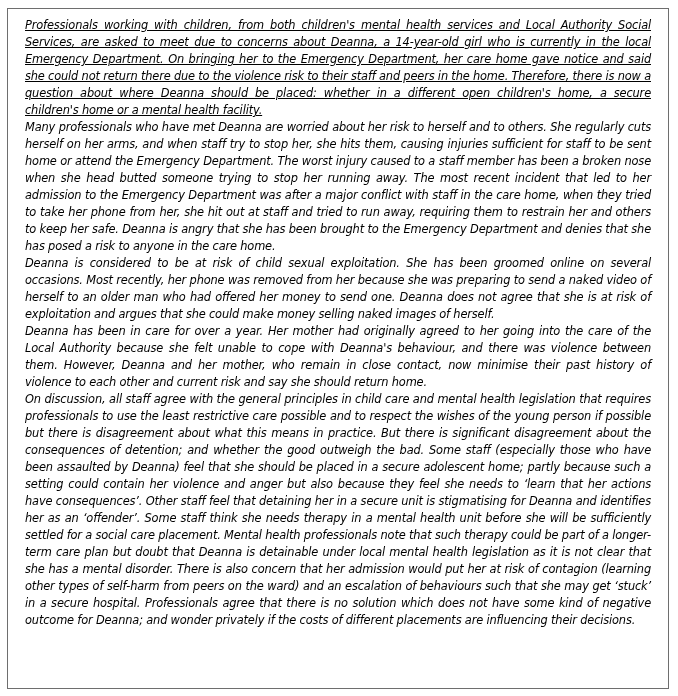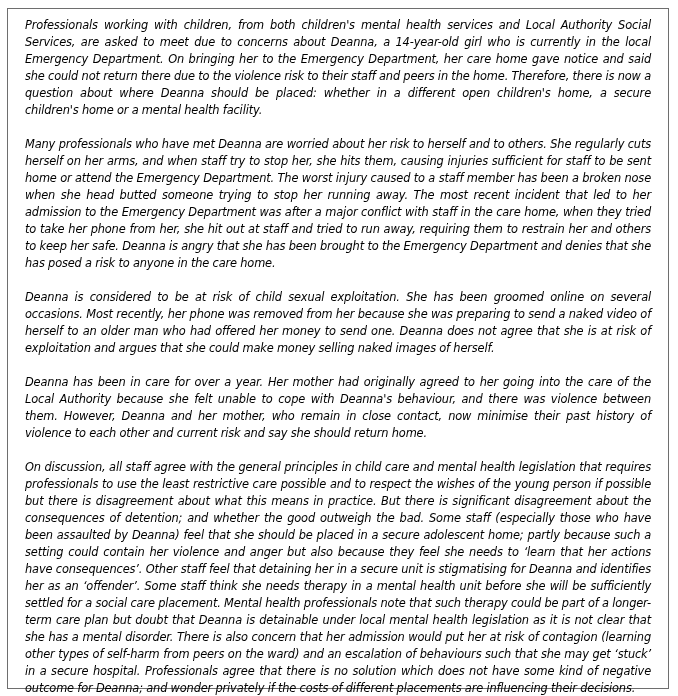--- a/index.html
+++ b/index.html
@@ -43,24 +43,24 @@
     font-size: 11.4px;
     line-height: 17px;
     color: #000000;
     text-align: justify;
     text-justify: inter-word;
     margin: 0;
     letter-spacing: -0.15px;
     word-spacing: -0.1px;
   }
   .para + .para {
-    margin-top: 17px;
   }
   .para.tight {
     margin-top: 0;
+    text-decoration: underline;
   }
 </style>
 </head>
 <body>
 
 <div id="vignette-box">
   <div class="inner">
     <p class="para tight">Professionals working with children, from both children's mental health services and Local Authority Social Services, are asked to meet due to concerns about Deanna, a 14-year-old girl who is currently in the local Emergency Department. On bringing her to the Emergency Department, her care home gave notice and said she could not return there due to the violence risk to their staff and peers in the home.  Therefore, there is now a question about where Deanna should be placed: whether in a different open children's home, a secure children's home or a mental health facility.</p>
     <p class="para">Many professionals who have met Deanna are worried about her risk to herself and to others. She regularly cuts herself on her arms, and when staff try to stop her, she hits them, causing injuries sufficient for staff to be sent home or attend the Emergency Department. The worst injury caused to a staff member has been a broken nose when she head butted someone trying to stop her running away.  The most recent incident that led to her admission to the Emergency Department was after a major conflict with staff in the care home, when they tried to take her phone from her, she hit out at staff and tried to run away, requiring them to restrain her and others to keep her safe.  Deanna is angry that she has been brought to the Emergency Department and denies that she has posed a risk to anyone in the care home.</p>
     <p class="para">Deanna is considered to be at risk of child sexual exploitation.  She has been groomed online on several occasions. Most recently, her phone was removed from her because she was preparing to send a naked video of herself to an older man who had offered her money to send one.  Deanna does not agree that she is at risk of exploitation and argues that she could make money selling naked images of herself.</p>

